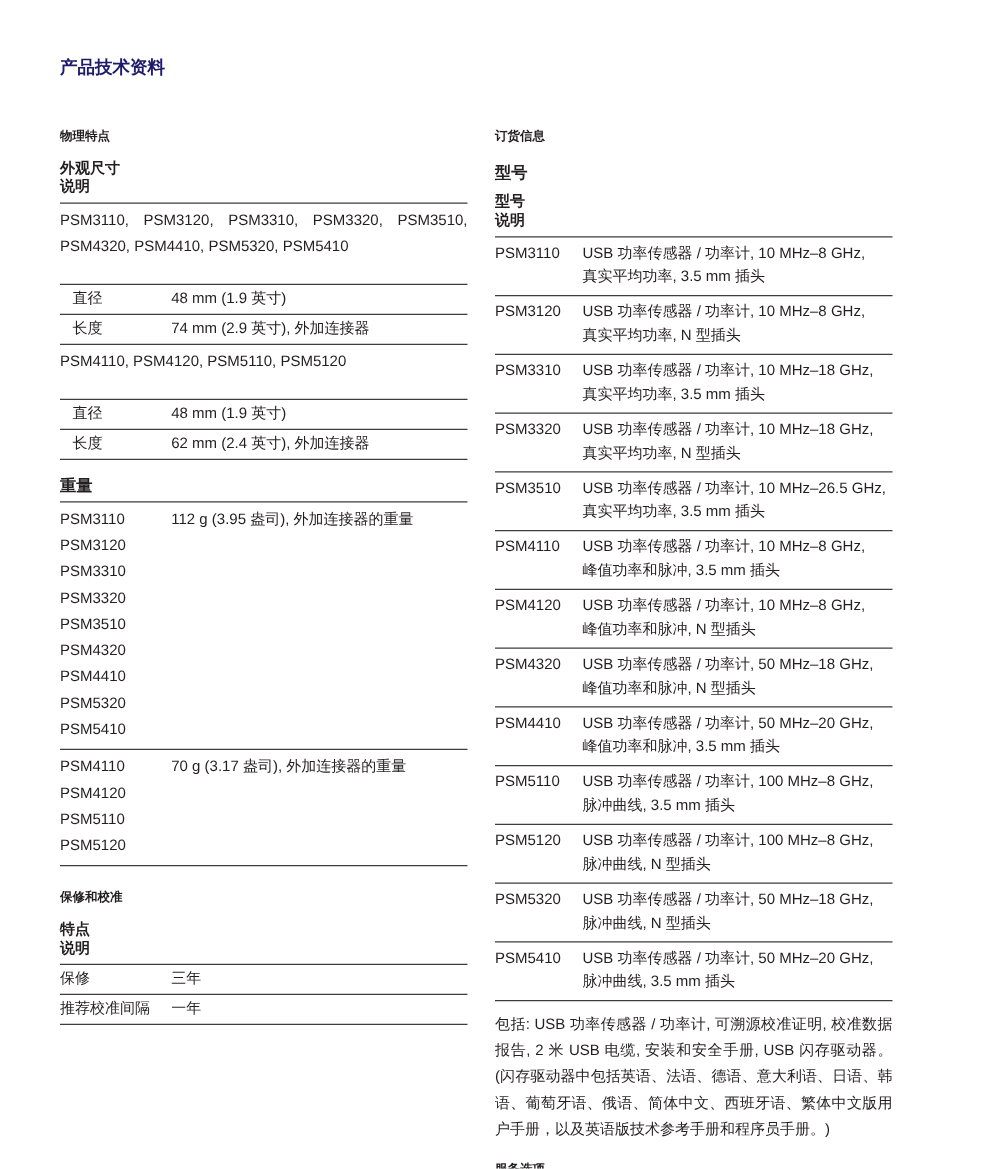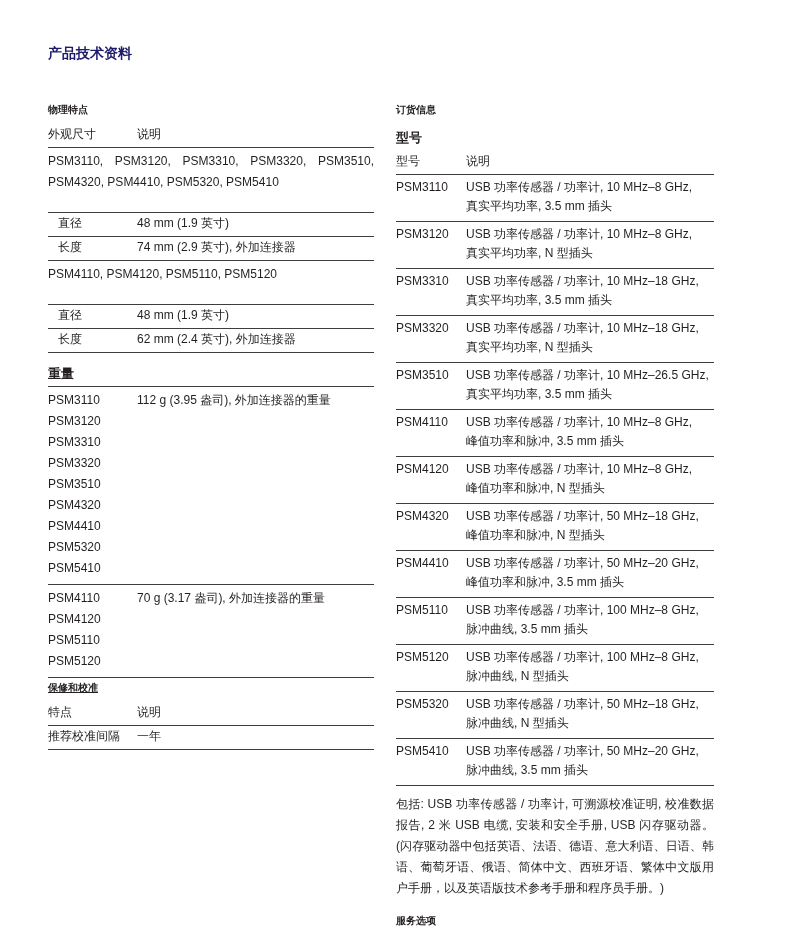--- a/index.html
+++ b/index.html
@@ -15,37 +15,37 @@
     font-size:14px; font-weight:bold; color:#1e1b6b;text-align:right;
   }
   .columns { position:absolute; left:48px; top:100px; display:flex; gap:22px; }
   .col-left  { width:326px; }
   .col-right { width:318px; }
 
   .sec-head { font-size:10px; font-weight:bold; padding:2px 0 7px 0; }
   .sub-head { font-size:13px; font-weight:bold; padding:6px 0 6px 0; }
 
   .thead, .trow { display:flex; border-bottom:1px solid #3d3d3f; }
-  .thead { font-weight:normal; padding:3px 0 5px 0; }
+  .thead { font-weight:bold; padding:3px 0 5px 0;flex-direction:column; }
   .trow  { padding:3px 0 5px 0; }
   .span-row { border-bottom:1px solid #3d3d3f; padding:3px 0 19px 0; text-align:justify; line-height:21px; }
   .group-head { border-bottom:1px solid #3d3d3f; padding:3px 0 5px 0; font-weight:bold; font-size:13px;margin-top:10px; }
 
   .c1 { flex:0 0 auto; }
   .c2 { flex:1 1 auto; }
   .w89 .c1 { width:89px; }
   .w70 .c1 { width:70px; }
   .indent { padding-left:10px; }
   .pre { white-space:pre-line; }
   .lh21 { line-height:21px; }
   .twoline { line-height:19px; }
 
   .includes { padding:8px 0 2px 0; line-height:21px; text-align:justify; }
   .includes .lead { font-weight:normal; }
-  .mt { margin-top:0;text-decoration:underline; }
+  .mt { margin-top:16px; }
   .mt-sm { margin-top:10px; }
 </style>
 </head>
 <body>
 
 <div class="page">
 
   <div class="page-title">产品技术资料</div>
 
   <div class="columns">
@@ -103,20 +103,24 @@
         </div>
       </div>
 
       <div class="sec-head mt">保修和校准</div>
       <div>
         <div class="thead w89">
           <div class="c1">特点</div>
           <div class="c2">说明</div>
         </div>
         <div class="trow w89">
+          <div class="c1">保修</div>
+          <div class="c2">三年</div>
+        </div>
+        <div class="trow w89">
           <div class="c1">推荐校准间隔</div>
           <div class="c2">一年</div>
         </div>
       </div>
 
     </div>
 
     <div class="col-right">
 
       <div class="sec-head">订货信息</div>

